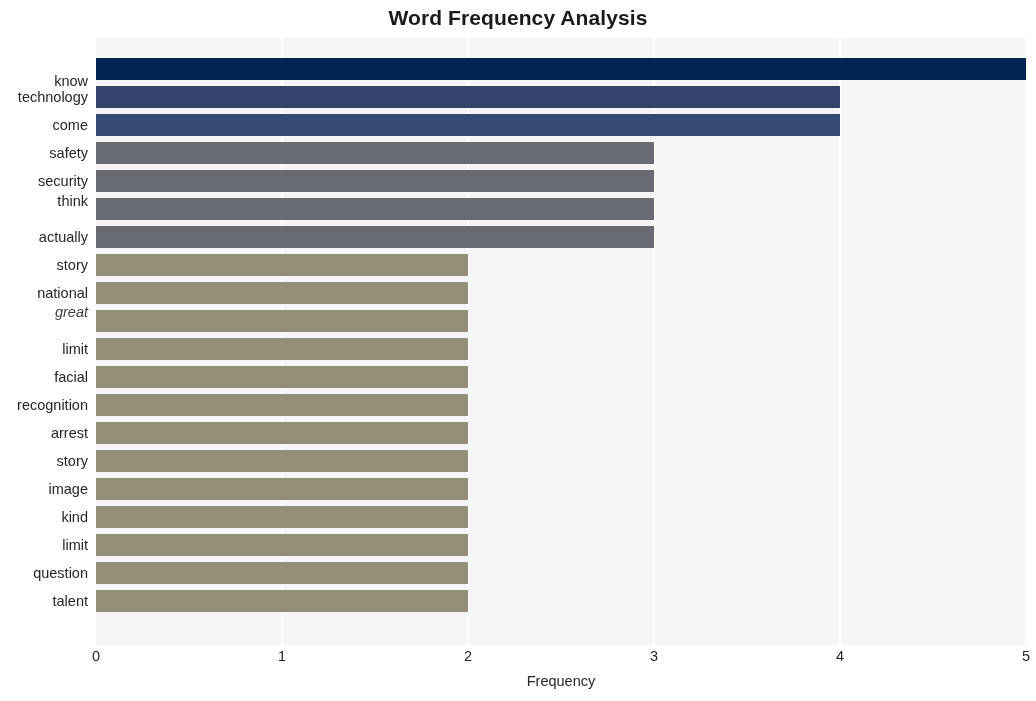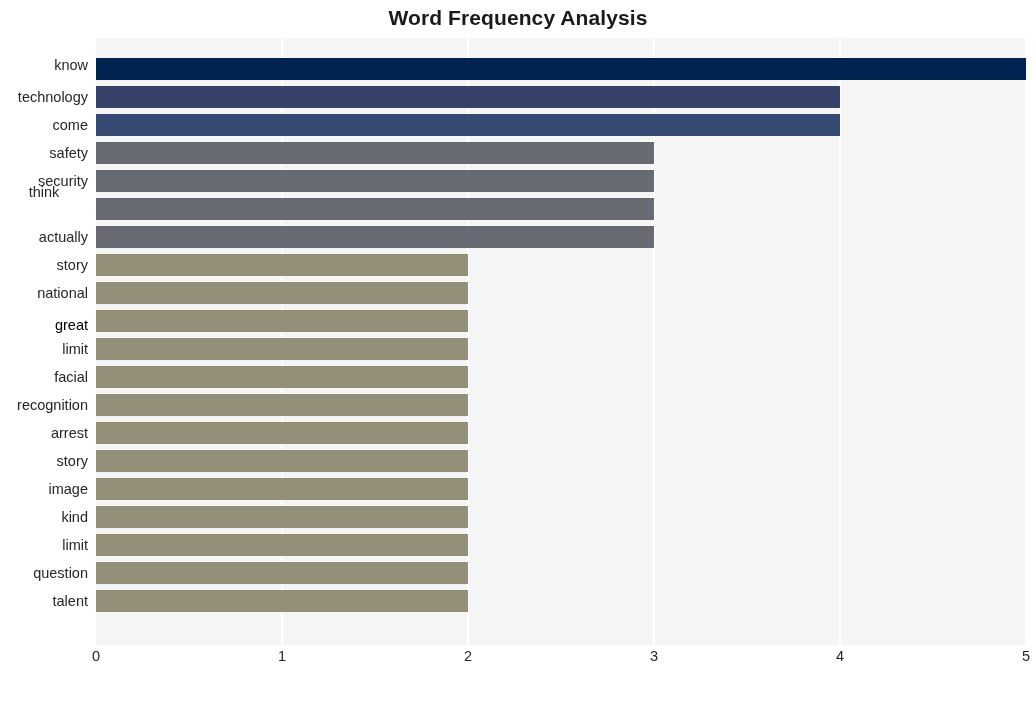--- a/index.html
+++ b/index.html
@@ -193,30 +193,30 @@
         <div class="row" style="top: 521.326px; height: 27.9982px;">
           <div class="bar" title="question: 2" style="width: 372px; height: 21.9982px; top: 3px; background: rgb(148, 143, 120);"></div>
         </div>
         <div class="row" style="top: 549.324px; height: 27.9982px;">
           <div class="bar" title="talent: 2" style="width: 372px; height: 21.9982px; top: 3px; background: rgb(148, 143, 120);"></div>
         </div>
       </div>
   </div>
 
   <div class="ylabels" id="ylabels">
-      <div class="ylabel" style="top: 13px; height: 27.9982px; line-height: 27.9982px; color: rgb(38, 38, 38);">know</div>
+      <div class="ylabel" style="top: 29px; height: 27.9982px; line-height: 27.9982px; color: rgb(38, 38, 38);">know</div>
       <div class="ylabel" style="top: 45.357px; height: 27.9982px; line-height: 27.9982px; color: rgb(38, 38, 38);">technology</div>
       <div class="ylabel" style="top: 73.3552px; height: 27.9982px; line-height: 27.9982px; color: rgb(38, 38, 38);">come</div>
       <div class="ylabel" style="top: 101.353px; height: 27.9982px; line-height: 27.9982px; color: rgb(38, 38, 38);">safety</div>
       <div class="ylabel" style="top: 129.351px; height: 27.9982px; line-height: 27.9982px; color: rgb(38, 38, 38);">security</div>
-      <div class="ylabel" style="top: 140px; height: 27.9982px; line-height: 27.9982px; color: rgb(38, 38, 38); text-align: center;">think</div>
+      <div class="ylabel" style="top: 149px; height: 27.9982px; line-height: 27.9982px; color: rgb(38, 38, 38);">think</div>
       <div class="ylabel" style="top: 185.348px; height: 27.9982px; line-height: 27.9982px; color: rgb(38, 38, 38);">actually</div>
       <div class="ylabel" style="top: 213.346px; height: 27.9982px; line-height: 27.9982px; color: rgb(38, 38, 38);">story</div>
       <div class="ylabel" style="top: 241.344px; height: 27.9982px; line-height: 27.9982px; color: rgb(38, 38, 38);">national</div>
-      <div class="ylabel" style="top: 273px; height: 27.9982px; line-height: 27.9982px; color: #000000;">great</div>
+      <div class="ylabel" style="top: 260px; height: 27.9982px; line-height: 27.9982px; color: #404040; font-style: italic;">great</div>
       <div class="ylabel" style="top: 297.34px; height: 27.9982px; line-height: 27.9982px; color: rgb(38, 38, 38);">limit</div>
       <div class="ylabel" style="top: 325.339px; height: 27.9982px; line-height: 27.9982px; color: rgb(38, 38, 38); margin-left: 13px;">facial</div>
       <div class="ylabel" style="top: 353.337px; height: 27.9982px; line-height: 27.9982px; color: rgb(38, 38, 38);">recognition</div>
       <div class="ylabel" style="top: 381.335px; height: 27.9982px; line-height: 27.9982px; color: rgb(38, 38, 38);">arrest</div>
       <div class="ylabel" style="top: 409.333px; height: 27.9982px; line-height: 27.9982px; color: rgb(38, 38, 38);">story</div>
       <div class="ylabel" style="top: 437.331px; height: 27.9982px; line-height: 27.9982px; color: rgb(38, 38, 38);">image</div>
       <div class="ylabel" style="top: 465.329px; height: 27.9982px; line-height: 27.9982px; color: rgb(38, 38, 38);">kind</div>
       <div class="ylabel" style="top: 493.327px; height: 27.9982px; line-height: 27.9982px; color: rgb(38, 38, 38);">limit</div>
       <div class="ylabel" style="top: 521.326px; height: 27.9982px; line-height: 27.9982px; color: rgb(38, 38, 38);">question</div>
       <div class="ylabel" style="top: 549.324px; height: 27.9982px; line-height: 27.9982px; color: rgb(38, 38, 38);">talent</div>
@@ -224,14 +224,15 @@
 
   <div class="xticks" id="xticks">
       <div class="xtick" style="left: 0px; color: rgb(38, 38, 38);">0</div>
       <div class="xtick" style="left: 186px; color: rgb(38, 38, 38);">1</div>
       <div class="xtick" style="left: 372px; color: rgb(38, 38, 38);">2</div>
       <div class="xtick" style="left: 558px; color: rgb(38, 38, 38);">3</div>
       <div class="xtick" style="left: 744px; color: rgb(38, 38, 38);">4</div>
       <div class="xtick" style="left: 930px; color: rgb(38, 38, 38);">5</div>
     </div>
 
+  <div class="xaxis-label">Frequency</div>
 
 </div>
 
 </body></html>

